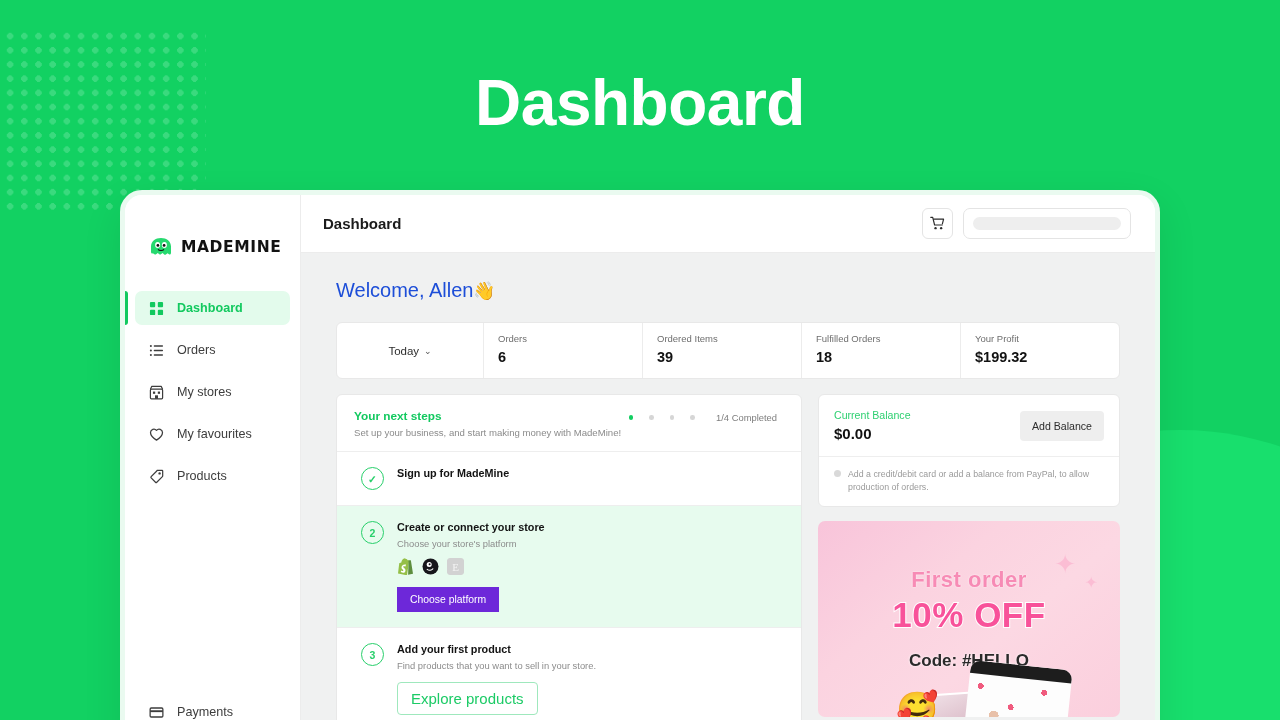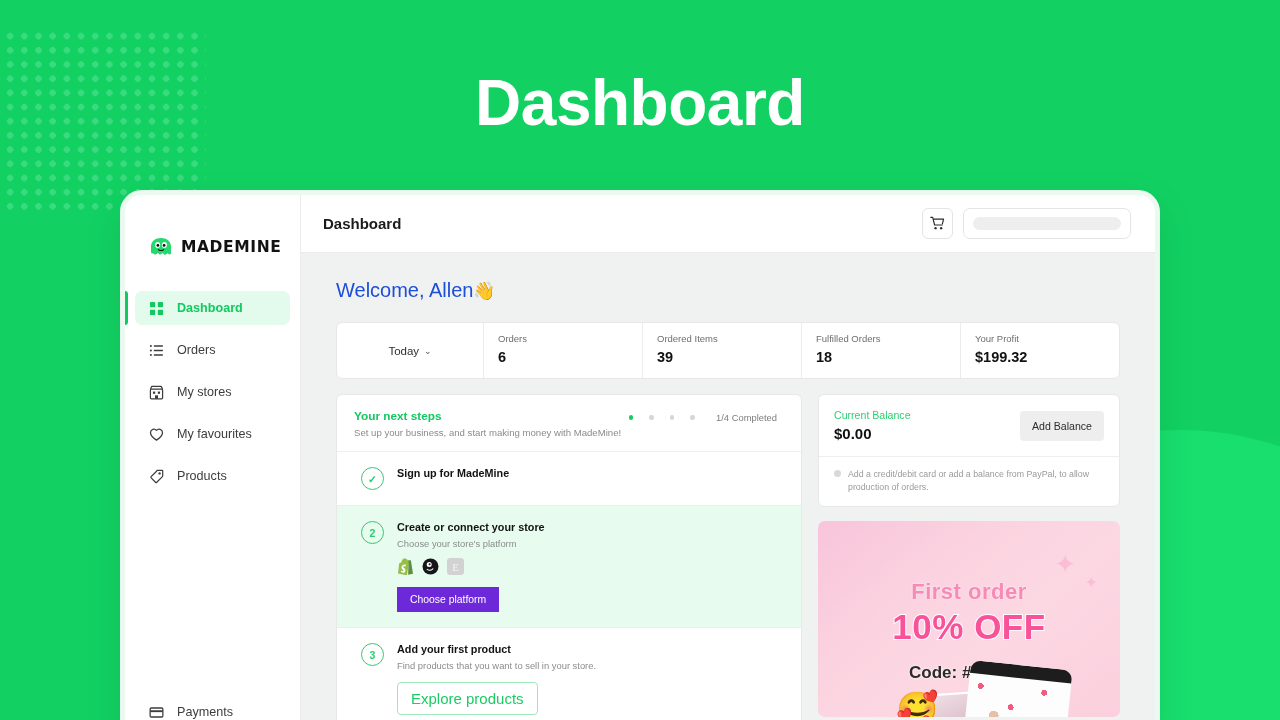--- a/index.html
+++ b/index.html
@@ -300,21 +300,20 @@
     overflow: hidden;
     background: linear-gradient(140deg, #f8c4da 0%, #fbd3e0 35%, #fcd8e3 60%, #fbcfdd 100%);
   }
   #promo-inner { position: relative; text-align: center; padding-top: 46px; }
   #promo-line1 {
     font-size: 22px;
     font-weight: 700;
     color: #f78bb5;
     letter-spacing: 0.5px;
     text-shadow: 0 0 2px rgba(255,255,255,0.9);
-    margin-top: 12px;
   }
   #promo-line2 {
     font-size: 35px;
     font-weight: 800;
     color: #f8529a;
     letter-spacing: 0.5px;
     margin-top: 2px;
     -webkit-text-stroke: 2px #ffffff;
     paint-order: stroke fill;
   }

